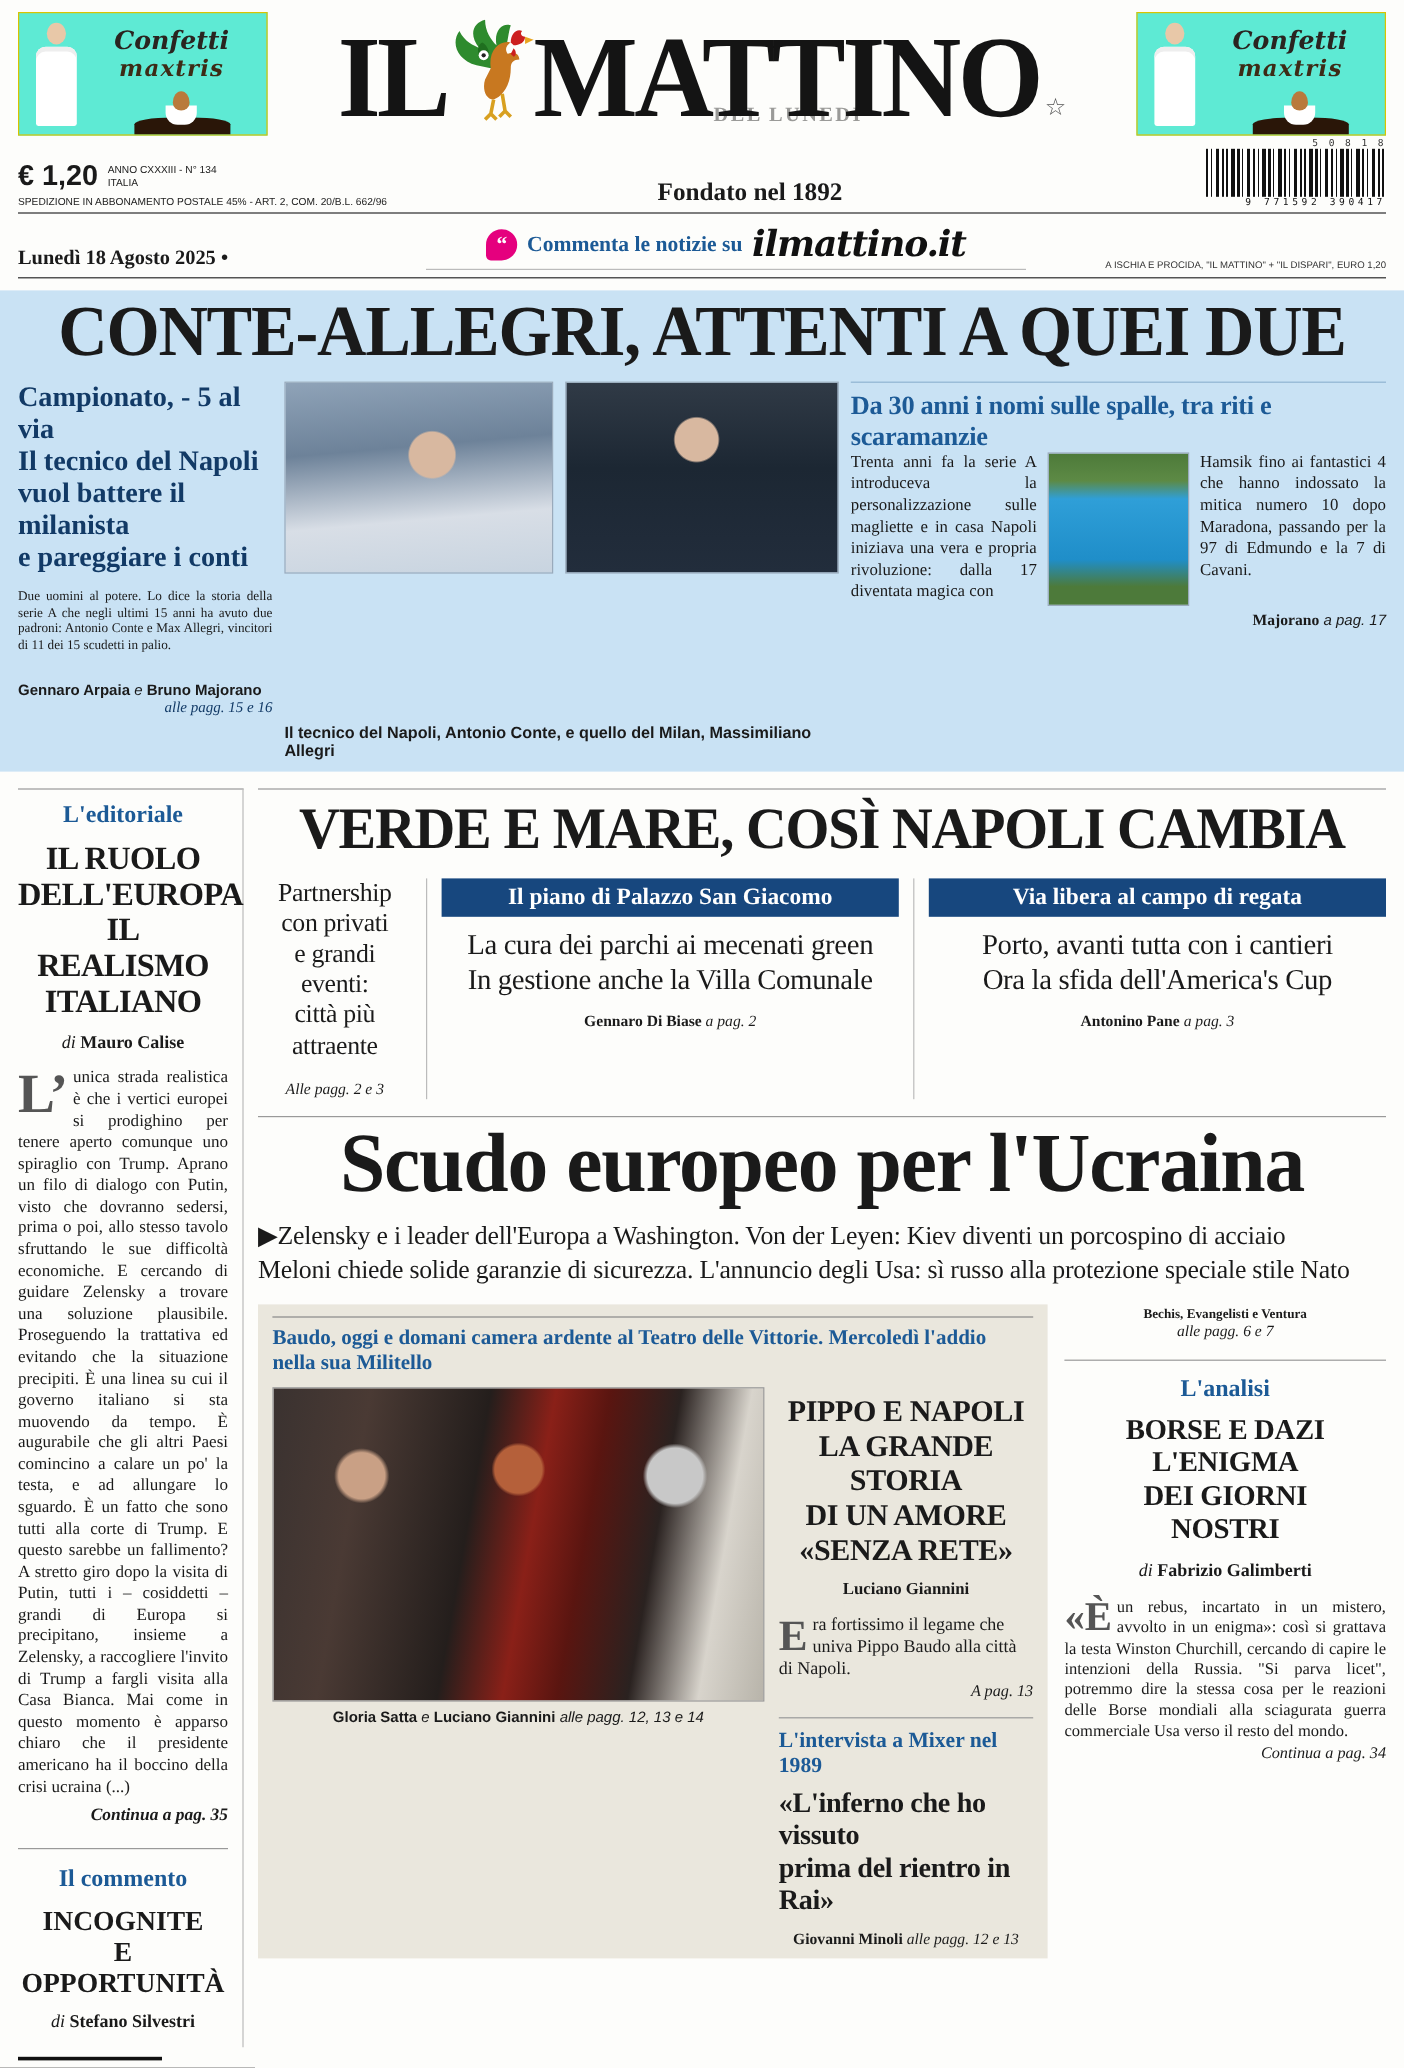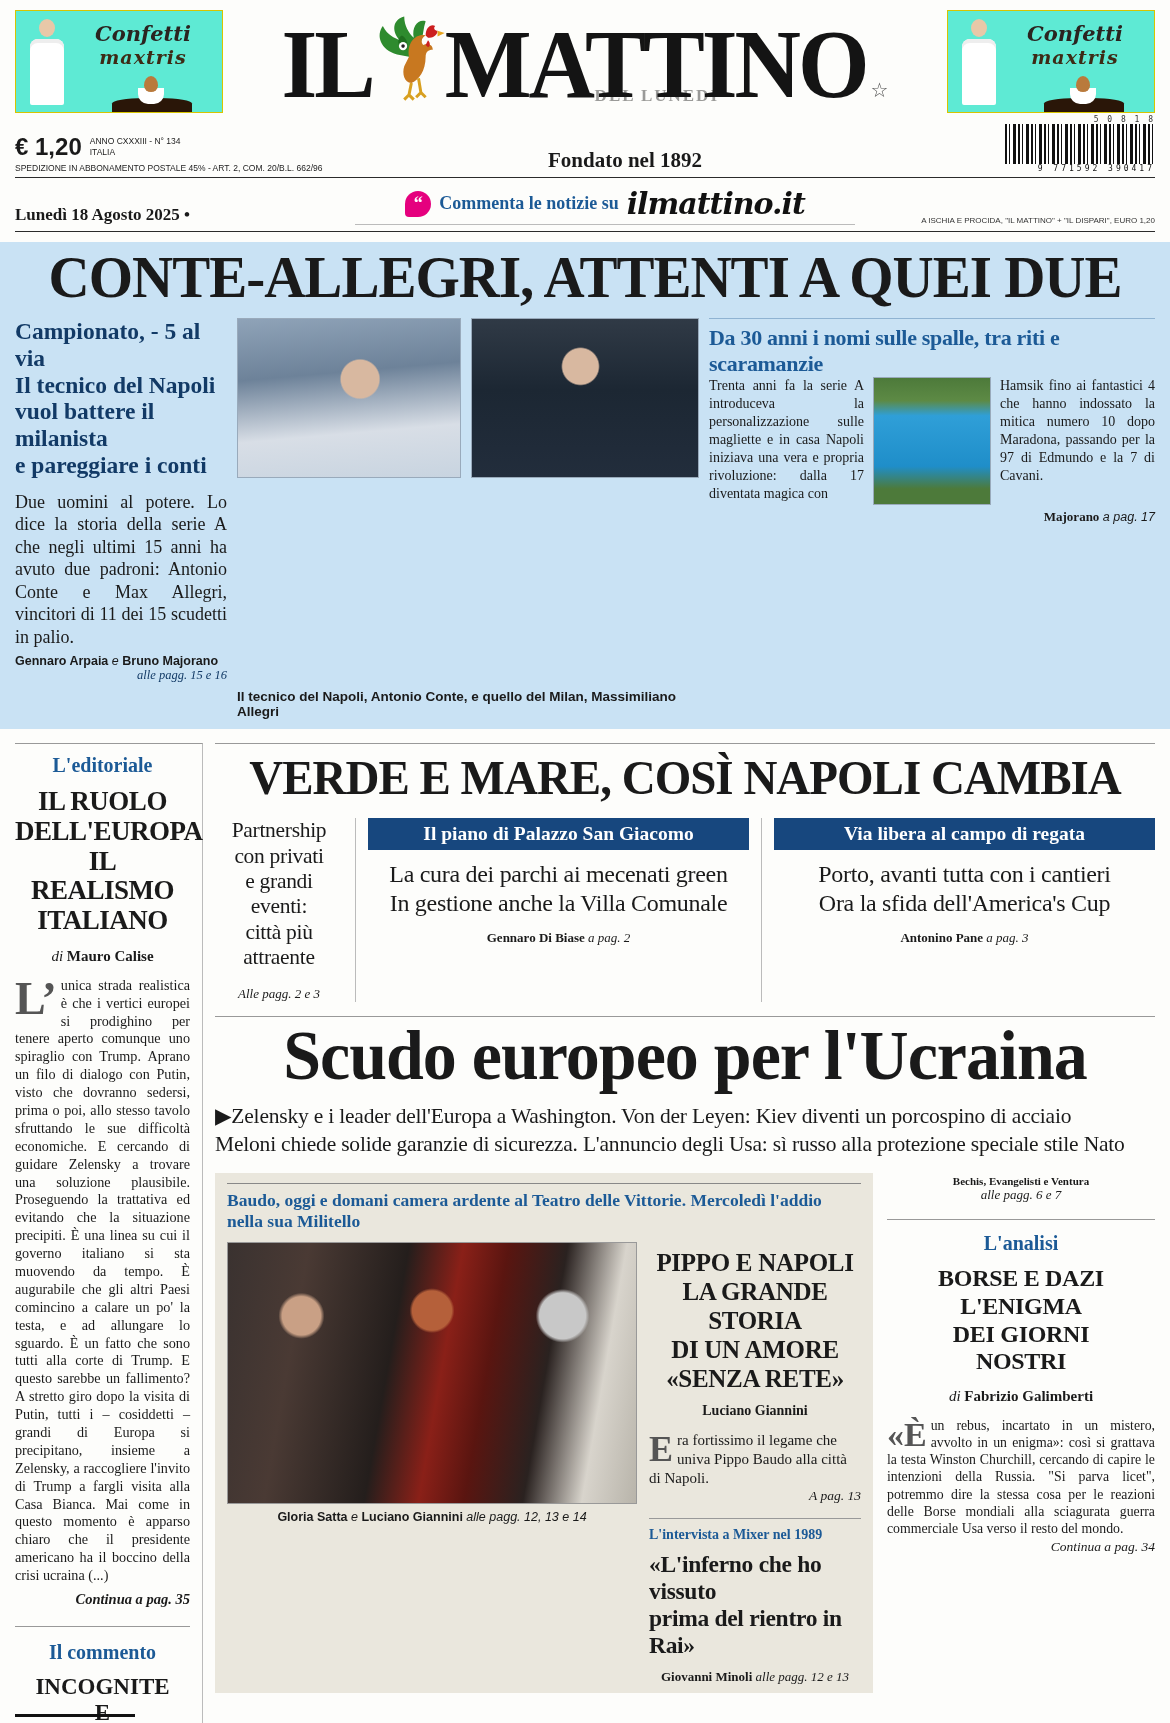--- a/index.html
+++ b/index.html
@@ -63,22 +63,22 @@
     font-family:"Liberation Serif", serif; font-weight:bold; font-size:18px; display:flex; align-items:center; justify-content:center; }
   .commenta-text { color:#1c5a96; font-weight:bold; font-size:18px; }
   .site-script { font-family:"DejaVu Serif", serif; font-style:italic; font-weight:bold; font-size:30px; color:#111; letter-spacing:-1px; }
   .edition-note { font-family:"Liberation Sans", sans-serif; font-size:8px; color:#333; width:300px; text-align:right; }
 
   
   .conte-band { background:#c9e2f4; margin:10px 0 0; padding:6px 15px 10px; }
   .conte-headline { font-weight:bold; font-size:57px; letter-spacing:-1px; text-align:center; line-height:1.02; transform:scaleY(1.05); }
   .conte-grid { display:grid; grid-template-columns:212px 224px 228px 1fr; gap:10px; margin-top:12px; }
   .conte-subhead { color:#123a66; font-weight:bold; font-size:23.5px; line-height:1.14; }
-  .conte-body { font-size:18px; line-height:1.25; text-align:justify; margin-top:12px; }
-  .conte-byline { font-family:"Liberation Sans", sans-serif; font-weight:bold; font-size:12.5px; margin-top:6px; }
+  .conte-body { font-size:11px; line-height:1.25; text-align:justify; margin-top:12px; }
+  .conte-byline { font-family:"Liberation Sans", sans-serif; font-weight:bold; font-size:12.5px; margin-top:22px; }
   .conte-byline i { font-weight:normal; }
   .conte-pages { font-style:italic; font-size:12.5px; text-align:right; color:#123a66; }
   .photo { width:100%; border:1px solid #9ab; }
   .conte-photo { height:160px;
     background:linear-gradient(160deg,#7a8fa6 0%,#5b7390 30%,#36506e 60%,#1e3551 100%);
   }
   .conte-photo.ph-conte { background:
     radial-gradient(circle at 55% 38%, #d8b8a0 0 12%, transparent 13%),
     linear-gradient(175deg,#8fa3b8 0%,#6d8299 35%,#d8dee6 70%,#c8d4e0 100%); }
   .conte-photo.ph-allegri { background:
@@ -145,21 +145,21 @@
   }
   .baudo-caption { font-family:"Liberation Sans", sans-serif; font-size:12.5px; text-align:center; margin-top:6px; }
   .baudo-caption b { font-weight:bold; }
   .baudo-caption i { font-style:italic; }
   .baudo-main-title { font-size:25px; line-height:1.16; text-align:center; letter-spacing:-0.3px; margin-top:6px; }
   .baudo-byline { text-align:center; font-weight:bold; font-size:14px; margin:10px 0 12px; }
   .baudo-body { font-size:15px; line-height:1.25; }
   .baudo-body .dropcap { font-size:36px; color:#555; }
   .baudo-page { font-style:italic; font-size:13.5px; text-align:right; }
   .mixer { border-top:1px solid #999; margin-top:14px; padding-top:8px; }
-  .mixer-kicker { color:#1c5a96; font-weight:bold; font-size:14px; }
+  .mixer-kicker { color:#1c5a96; font-weight:bold; font-size:18px; }
   .mixer-title { font-size:23.5px; line-height:1.15; margin:8px 0 10px; letter-spacing:-0.3px; }
   .mixer-byline { font-size:13px; text-align:center; }
   .mixer-byline b { font-weight:bold; }
   .mixer-byline i { font-style:italic; }
 
   .analisi-col { padding-top:2px; }
   .analisi-top-byline { text-align:center; font-size:11px; }
   .analisi-top-byline b { font-weight:bold; font-family:"Liberation Serif", serif; }
   .analisi-top-pages { text-align:center; font-style:italic; font-size:13px; }
   .analisi-block { border-top:1px solid #999; margin-top:16px; padding-top:12px; }

